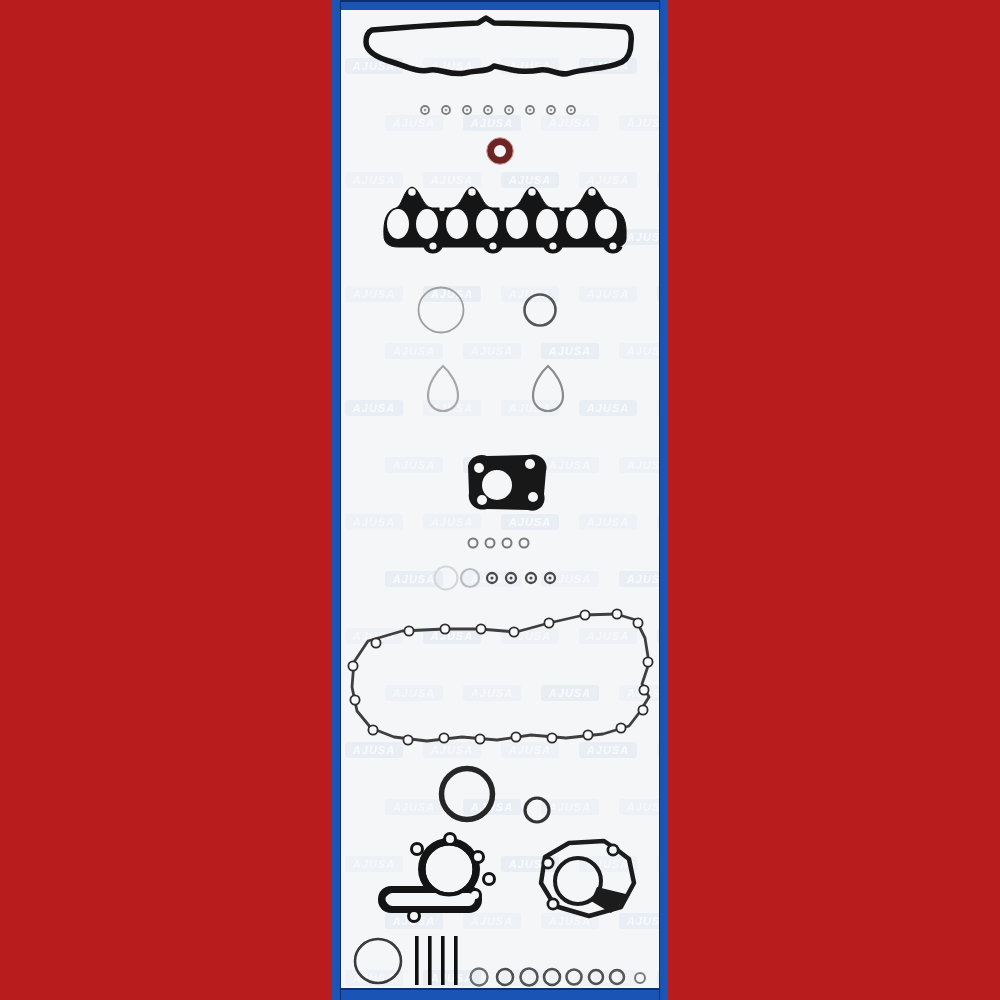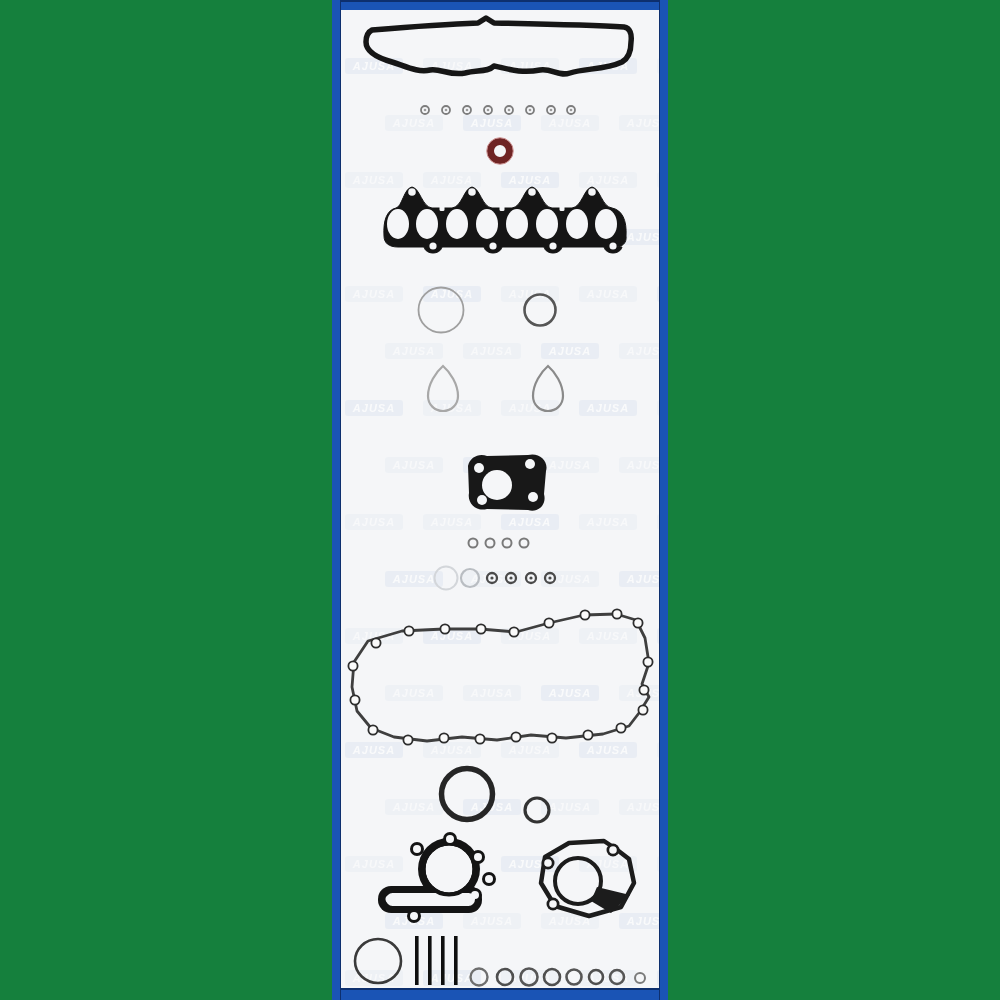--- a/index.html
+++ b/index.html
@@ -1,16 +1,16 @@
 <!DOCTYPE html>
 <html><head>
 <meta charset="utf-8">
 <style>
   html,body{margin:0;padding:0;background:#ffffff;}
-  #stage{position:relative;width:1000px;height:1000px;background:#15803d;overflow:hidden;
+  #stage{position:relative;width:1000px;height:1000px;background:#b91c1c;overflow:hidden;
          font-family:"Liberation Sans",sans-serif;}
   .panel{position:absolute;left:332px;top:0;width:336px;height:1000px;background:#f5f6f8;}
   .border{position:absolute;background:#1a54b5;}
   .border-top{left:0;top:0;width:336px;height:10px;border-top:2.5px solid #0d2f6e;box-sizing:border-box;}
   .border-bottom{left:0;bottom:0;width:336px;height:12px;border-top:2.5px solid #0d2f6e;box-sizing:border-box;}
   .border-left{left:0;top:0;width:9px;height:1000px;border-right:1.5px solid #0d2f6e;box-sizing:border-box;}
   .border-right{right:0;top:0;width:9px;height:1000px;border-left:1.5px solid #0d2f6e;box-sizing:border-box;}
   .wm-layer{position:absolute;left:9px;top:10px;right:9px;bottom:12px;overflow:hidden;}
   .wm-tile{position:absolute;width:58px;height:16px;background:rgba(198,210,230,0.45);
            border-radius:3px;color:rgba(255,255,255,0.95);font-size:11px;font-weight:bold;

